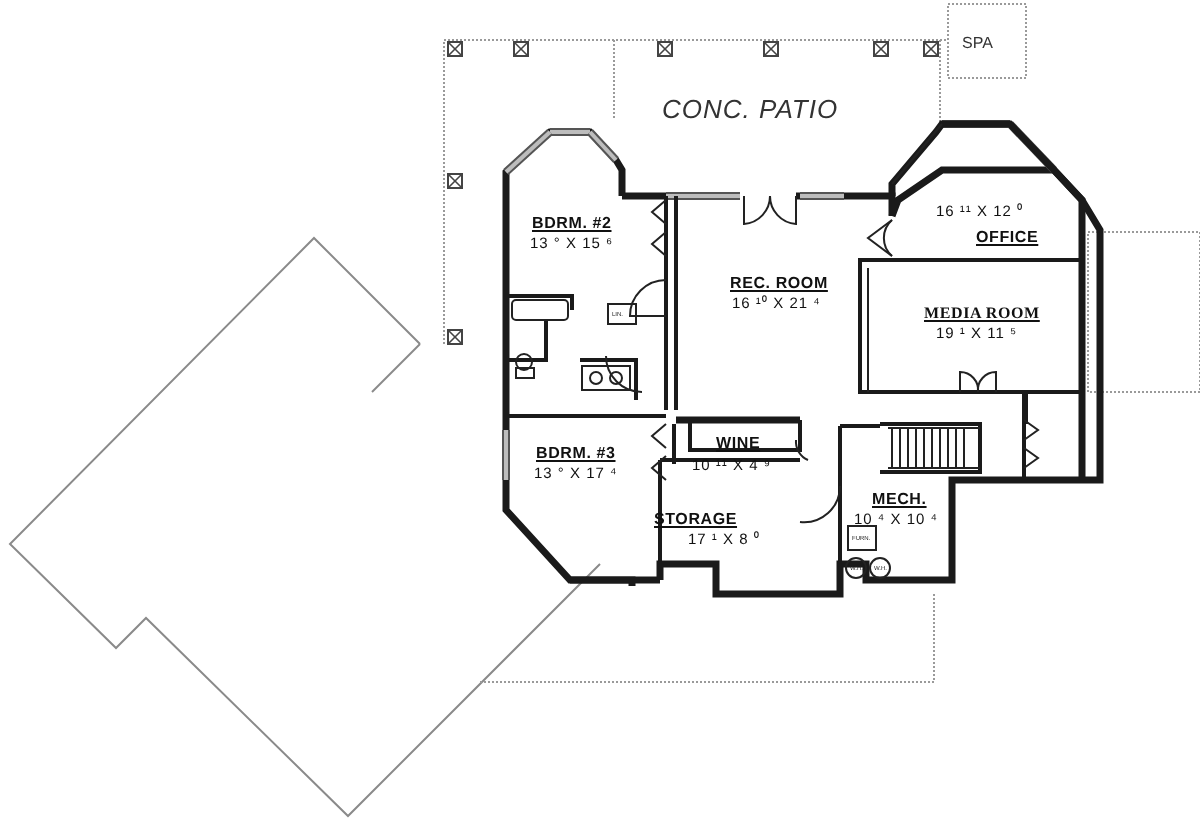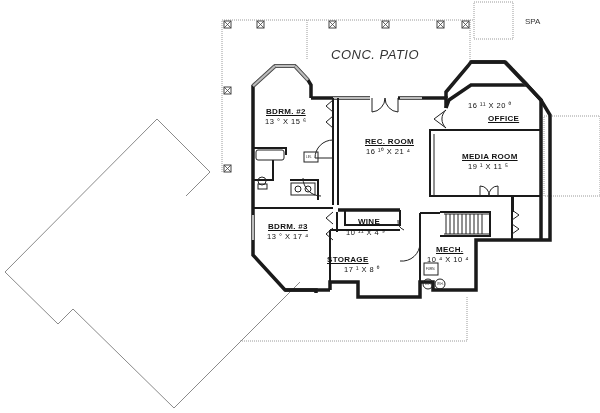--- a/index.html
+++ b/index.html
@@ -12,21 +12,21 @@
     .window { stroke: #555; stroke-width: 4; fill: none; }
     .window-in { stroke: #bdbdbd; stroke-width: 2; fill: none; }
     .door { fill: none; stroke: #222; stroke-width: 1; }
     .thin { fill: none; stroke: #222; stroke-width: 1; }
     .col-box { fill: #fff; stroke: #444; stroke-width: 1; }
     .col-x { stroke: #444; stroke-width: 0.8; }
     .lbl { position: absolute; font-family: "Liberation Sans", sans-serif; color: #111; white-space: nowrap; line-height: 1; }
     .room-name { font-size: 8px; font-weight: bold; text-decoration: underline; letter-spacing: 0.3px; }
     .room-dim { font-size: 7.5px; letter-spacing: 0.5px; }
     .patio { font-size: 13px; color: #333; letter-spacing: 0.5px; }
-    .spa { font-size: 8px; color: #333; margin-left: 44px; }
+    .spa { font-size: 8px; color: #333; }
     .tiny { font-size: 3px; color: #222; }
   </style>
 </head>
 <body>
 
 <svg id="plan" viewBox="0 0 600 413" xmlns="http://www.w3.org/2000/svg">
 
   <g>
     <polyline class="outline" points="210,172 157,119 5,272 58,324 73,309 174,408 300,282"></polyline>
     <polyline class="outline" points="186,196 210,172"></polyline>
@@ -220,30 +220,30 @@
 <div class="lbl patio" style="left:331px;top:48px;font-style:italic;">CONC. PATIO</div>
 <div class="lbl spa" style="left:481px;top:18px;">SPA</div>
 
 <div>
   <div class="lbl room-name" style="left:266px;top:108px;">BDRM. #2</div>
   <div class="lbl room-dim" style="left:265px;top:118px;">13 ° X 15 ⁶</div>
 </div>
 
 <div>
   <div class="lbl room-name" style="left:488px;top:92px;margin-top:23px;">OFFICE</div>
-  <div class="lbl room-dim" style="left:468px;top:102px;">16 ¹¹ X 20 ⁰</div>
+  <div class="lbl room-dim" style="left:468px;top:102px;">16 ¹¹ X 12 ⁰</div>
 </div>
 
 <div>
   <div class="lbl room-name" style="left:365px;top:138px;text-decoration:underline;">REC. ROOM</div>
   <div class="lbl room-dim" style="left:366px;top:148px;">16 ¹⁰ X 21 ⁴</div>
 </div>
 
 <div>
-  <div class="lbl room-name" style="left:462px;top:153px;">MEDIA ROOM</div>
+  <div class="lbl room-name" style="left:462px;top:153px;font-family:Liberation Serif, serif;">MEDIA ROOM</div>
   <div class="lbl room-dim" style="left:468px;top:163px;">19 ¹ X 11 ⁵</div>
 </div>
 
 <div>
   <div class="lbl room-name" style="left:268px;top:223px;">BDRM. #3</div>
   <div class="lbl room-dim" style="left:267px;top:233px;">13 ° X 17 ⁴</div>
 </div>
 
 <div>
   <div class="lbl room-name" style="left:358px;top:218px;">WINE</div>

